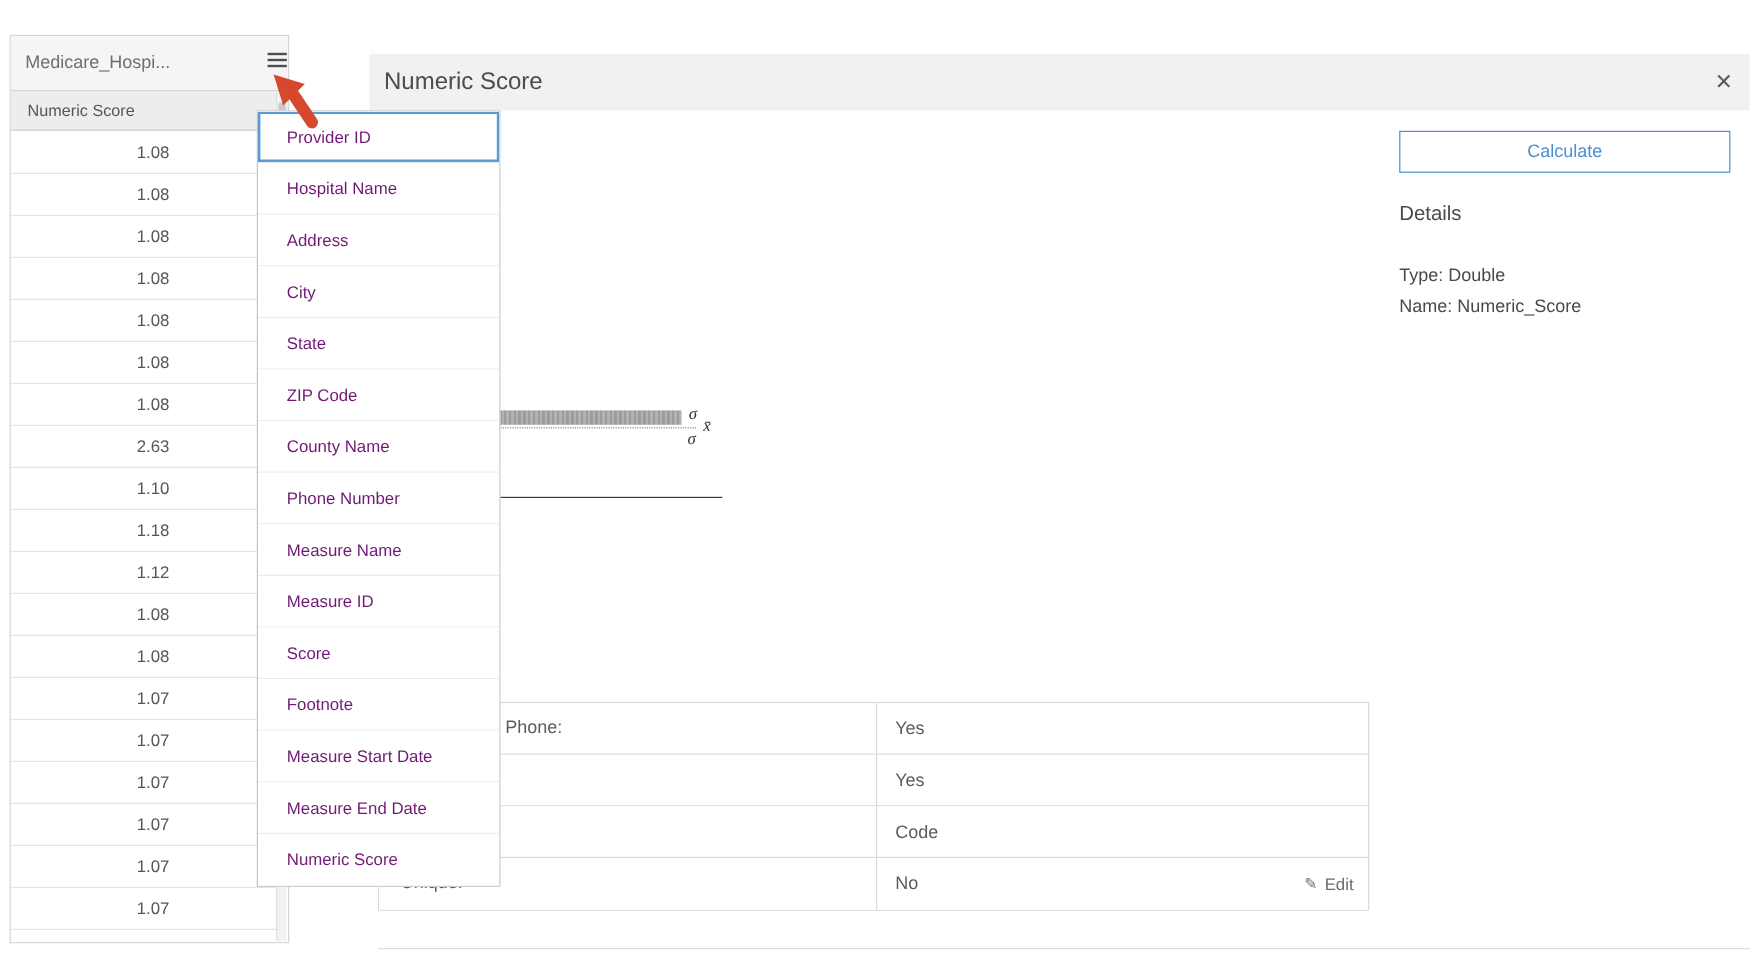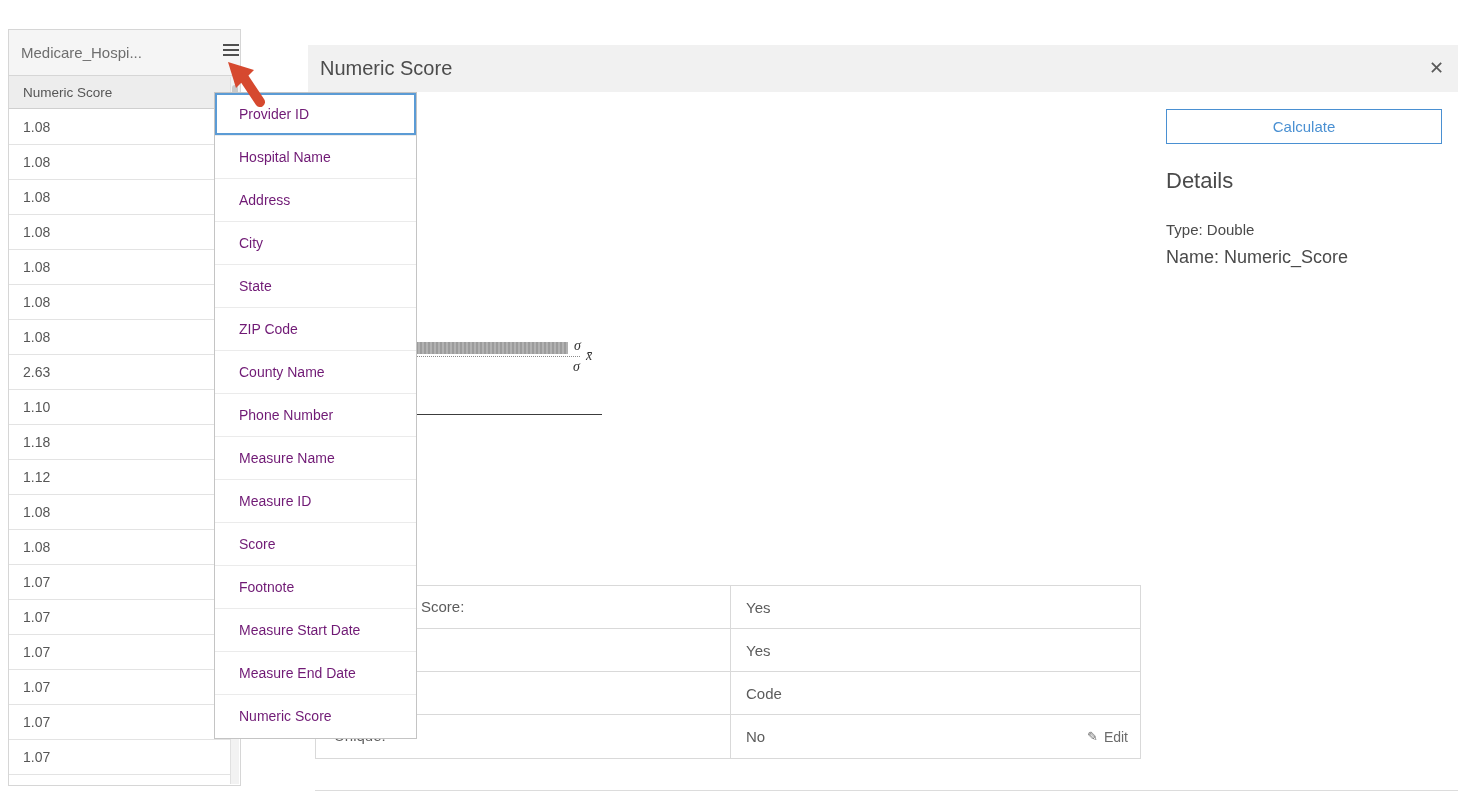--- a/index.html
+++ b/index.html
@@ -17,38 +17,38 @@
   .left-panel { position: absolute; left: 8px; top: 29px; width: 233px; height: 757px;
                 background: #fff; border: 1px solid #d6d6d6; }
   .lp-header { position: relative; height: 46px; background: #f5f5f5; border-bottom: 1px solid #d6d6d6; }
   .lp-title { display: inline-block; padding-left: 12px; line-height: 46px; font-size: 15px; color: #6e6e6e; }
   .hamburger { position: absolute; left: 214px; top: 14px; width: 18px; height: 18px; cursor: pointer; }
   .hamburger i { display: block; width: 16px; height: 2px; background: #4f4f4f; margin: 0 0 3px 0; }
   .col-header { height: 33px; line-height: 33px; background: #ededed; border-bottom: 1px solid #cfcfcf;
                 padding-left: 14px; font-size: 13.5px; color: #565656; }
   .rows { position: absolute; left: 0; top: 80px; width: 223px; bottom: 0; overflow: hidden; }
   .trow { height: 35px; line-height: 35px; padding-left: 14px; border-bottom: 1px solid #e3e3e3;
-          font-size: 14px; color: #565656; background: #fff; }
+          font-size: 14px; color: #565656; background: #fff; text-align: center; }
   .lp-scrollbar { position: absolute; right: 1px; top: 47px; bottom: 1px; width: 9px;
                   background: #f2f2f2; border-left: 1px solid #e0e0e0; }
   .lp-scrollbar .thumb { position: absolute; left: 1px; top: 8px; width: 6px; height: 230px;
                          background: #c9c9c9; border-radius: 3px; }
 
   
   .main-header { position: absolute; left: 308px; top: 45px; width: 1150px; height: 47px;
                  background: #f1f1f1; }
   .main-title { display: inline-block; padding-left: 12px; line-height: 47px; font-size: 20px; color: #4c4c4c; }
   .close { position: absolute; right: 14px; top: 0; line-height: 47px; font-size: 18px; color: #5a5a5a; cursor: pointer; }
 
   .calc { position: absolute; left: 1166px; top: 109px; width: 276px; height: 35px;
           background: #fff; border: 1px solid #4a90d2; color: #4a90d2; font-size: 15px;
           font-family: "Liberation Sans", sans-serif; cursor: pointer; }
-  .details-h { position: absolute; left: 1166px; top: 168px; font-size: 22px; color: #4a4a4a; }
+  .details-h { position: absolute; left: 1166px; top: 168px; font-size: 17px; color: #4a4a4a; }
   .type-line { position: absolute; left: 1166px; top: 221px; font-size: 15px; color: #4a4a4a; }
-  .name-line { position: absolute; left: 1166px; top: 247px; font-size: 18px; color: #4a4a4a; }
+  .name-line { position: absolute; left: 1166px; top: 247px; font-size: 15px; color: #4a4a4a; }
 
   
   .grip-bar { position: absolute; left: 340px; top: 342px; width: 228px; height: 12px;
               background: repeating-linear-gradient(90deg, #9c9c9c 0 2px, #b2b2b2 2px 4px); }
   .dotted-line { position: absolute; left: 340px; top: 356px; width: 240px; height: 0;
                  border-top: 1px dotted #8a8a8a; }
   .f-sym { position: absolute; font-family: "Liberation Serif", serif; font-style: italic;
            font-size: 14px; color: #333; }
   .sigma-top { left: 574px; top: 338px; }
   .x-bar     { left: 586px; top: 348px; }
@@ -135,21 +135,21 @@
 
   <div class="grip-bar"></div>
   <div class="dotted-line"></div>
   <span class="f-sym sigma-top">σ</span>
   <span class="f-sym x-bar">x̄</span>
   <span class="f-sym sigma-bot">σ</span>
   <div class="long-line"></div>
 
   <div class="props" id="props-rows">
       <div class="prow">
-        <div class="pl pl-shift">Score:</div>
+        <div class="pl pl-shift">Phone:</div>
         <div class="pv">
           <span class="pvtext">Yes</span>
         </div>
       </div>
       <div class="prow">
         <div class="pl"></div>
         <div class="pv">
           <span class="pvtext">Yes</span>
         </div>
       </div>

